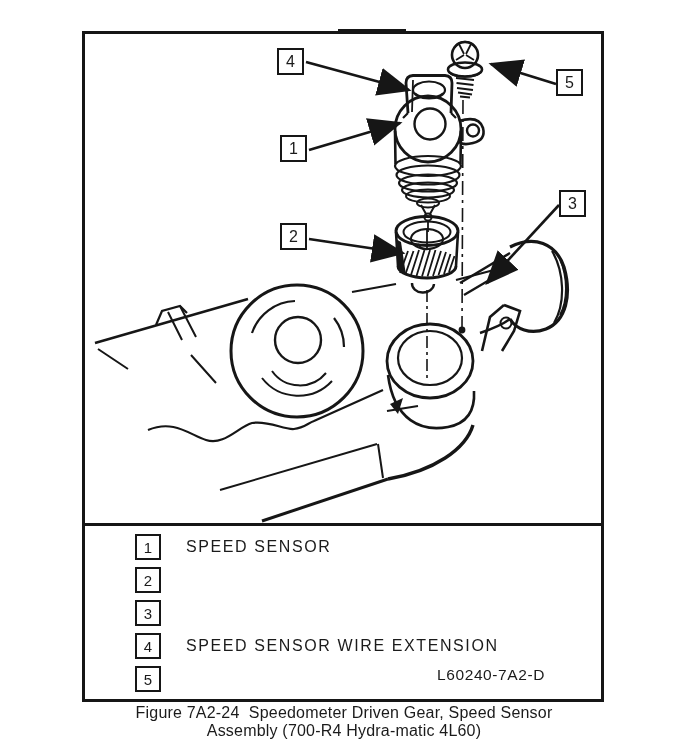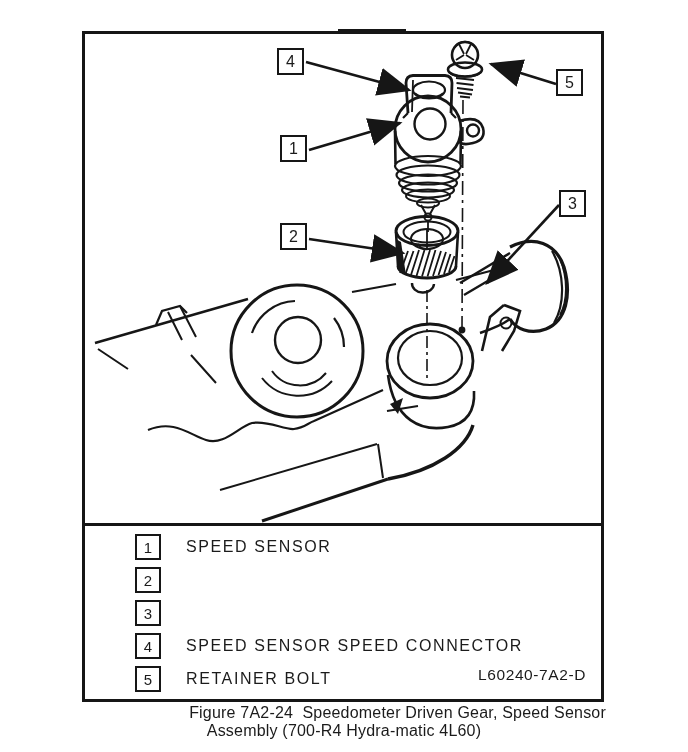--- a/index.html
+++ b/index.html
@@ -29,25 +29,25 @@
   .legend-row:nth-child(1){top:0px;}
   .legend-row:nth-child(2){top:33px;}
   .legend-row:nth-child(3){top:66px;}
   .legend-row:nth-child(4){top:99px;}
   .legend-row:nth-child(5){top:132px;}
   .legend-num{width:26px;height:26px;border:2px solid #161616;box-sizing:border-box;
               background:#fff;display:flex;align-items:center;justify-content:center;
               font-size:15px;line-height:1;flex:0 0 auto;}
   .legend-label{margin-left:25px;font-size:16px;letter-spacing:1.6px;white-space:nowrap;}
 
-  .part-number{position:absolute;left:437px;top:666px;font-size:15.5px;letter-spacing:0.6px;margin-left:41px;}
+  .part-number{position:absolute;left:437px;top:666px;font-size:15.5px;letter-spacing:0.6px;}
 
   .caption{position:absolute;left:82px;top:704px;width:524px;text-align:center;
            font-size:16px;line-height:18px;letter-spacing:0.2px;}
-  .caption .l1{white-space:pre;text-align:right;}
+  .caption .l1{white-space:pre;}
 
   svg .ln{fill:none;stroke:#161616;}
 </style>
 </head>
 <body>
 
 <div class="page">
 
   <div class="frame"></div>
   <div class="smudge"></div>
@@ -178,25 +178,24 @@
       <span class="legend-label">SPEED SENSOR</span>
     </div>
     <div class="legend-row">
       <span class="legend-num">2</span>
     </div>
     <div class="legend-row">
       <span class="legend-num">3</span>
     </div>
     <div class="legend-row">
       <span class="legend-num">4</span>
-      <span class="legend-label">SPEED SENSOR SPEED CONNECTOR</span>
+      <span class="legend-label">SPEED SENSOR WIRE EXTENSION</span>
     </div>
     <div class="legend-row">
       <span class="legend-num">5</span>
-      <span class="legend-label">RETAINER BOLT</span>
     </div>
   </div>
 
   <div class="part-number">L60240-7A2-D</div>
 
   <div class="caption">
     <div class="l1">Figure 7A2-24  Speedometer Driven Gear, Speed Sensor</div>
     <div class="l2">Assembly (700-R4 Hydra-matic 4L60)</div>
   </div>
 

